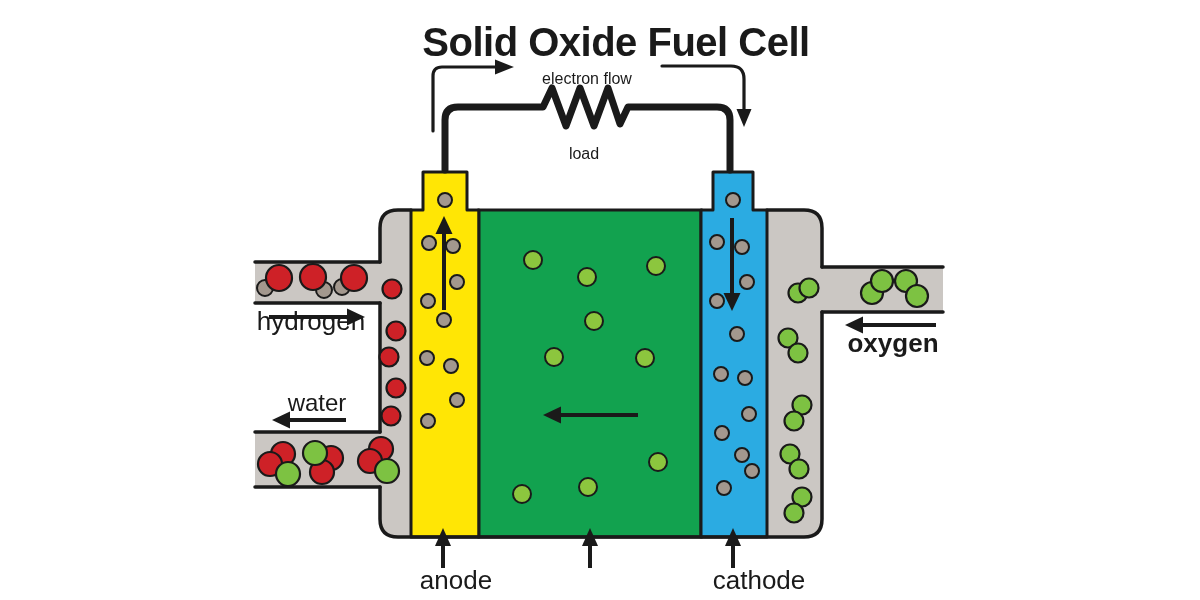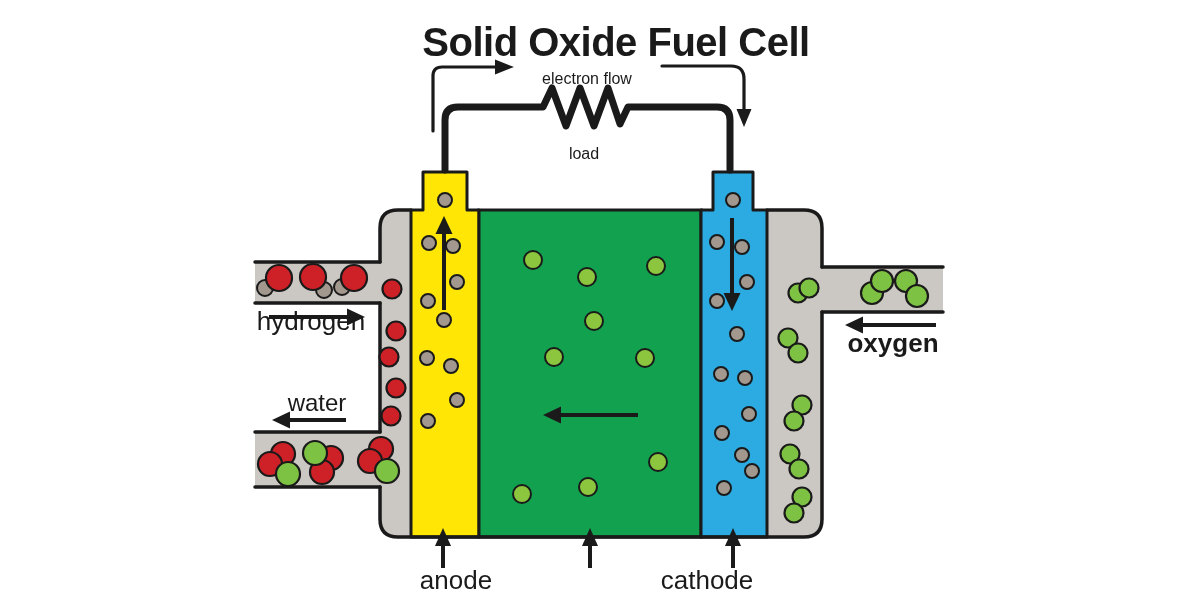--- a/index.html
+++ b/index.html
@@ -186,14 +186,14 @@
     </g>
   </svg>
 
   <div class="label title" style="left:593px;top:42px;margin-left:23px;">Solid Oxide Fuel Cell</div>
   <div class="label t21" style="left:587px;top:66px;">electron flow</div>
   <div class="label t21" style="left:584px;top:141px;">load</div>
   <div class="label t26" style="left:311px;top:321px;">hydrogen</div>
   <div class="label t24" style="left:317px;top:403px;text-align:center;">water</div>
   <div class="label t26" style="left:893px;top:343px;font-weight:bold;">oxygen</div>
   <div class="label t26" style="left:456px;top:580px;">anode</div>
-  <div class="label t26" style="left:707px;top:580px;">cathode</div>
+  <div class="label t26" style="left:759px;top:580px;">cathode</div>
 </div>
 
 </body></html>

